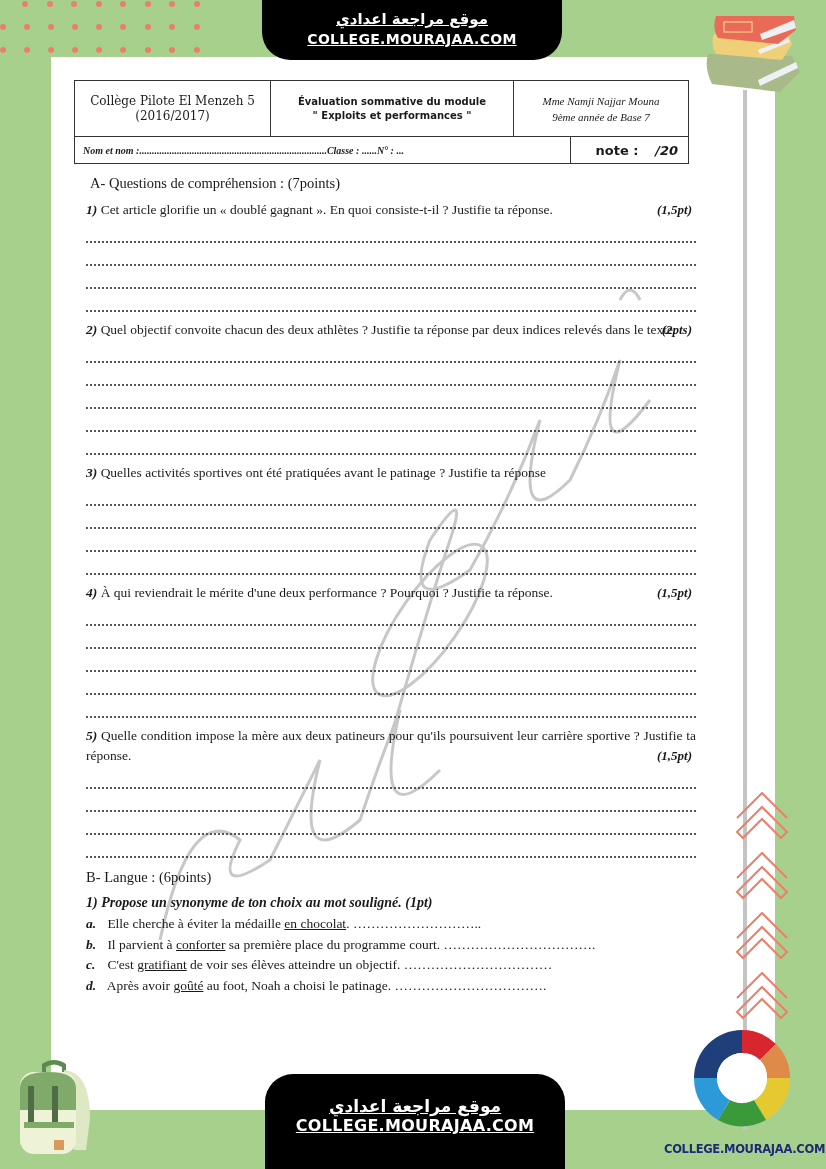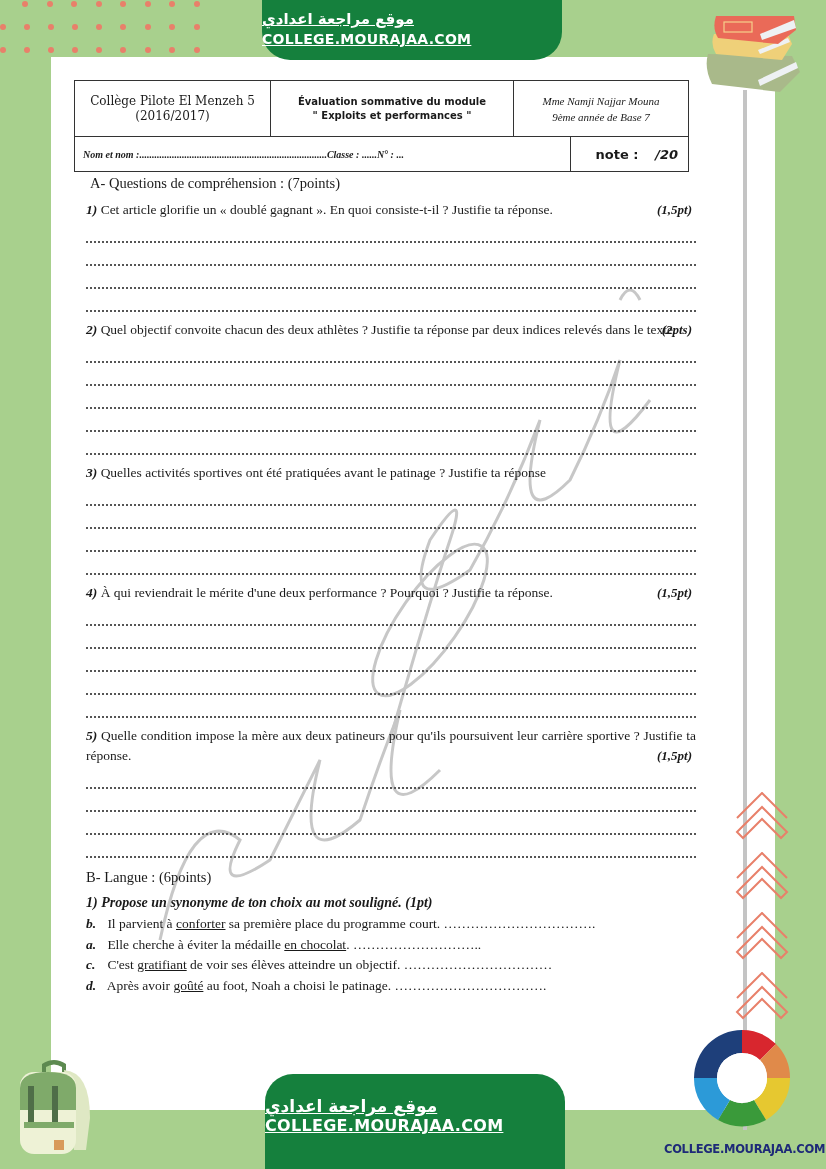--- a/index.html
+++ b/index.html
@@ -5,21 +5,21 @@
   *{box-sizing:border-box;margin:0;padding:0}
   html,body{width:826px;height:1169px;overflow:hidden;background:#fff}
   body{position:relative;font-family:"Liberation Serif","DejaVu Serif",serif;color:#1a1a1a}
   .green{background:#a8d08d}
   #band-top{position:absolute;left:0;top:0;width:826px;height:57px}
   #band-left{position:absolute;left:0;top:0;width:51px;height:1169px}
   #band-right{position:absolute;left:775px;top:0;width:51px;height:1169px}
   #band-bottom{position:absolute;left:0;top:1110px;width:826px;height:59px}
   .dots{position:absolute;left:0;width:200px;height:6px}
   .dot{position:absolute;width:6px;height:6px;border-radius:50%;background:#e8806a}
-  .tab{position:absolute;background:#15803d;color:#fff;text-align:left;font-family:"DejaVu Sans",sans-serif;font-weight:bold}
+  .tab{position:absolute;background:#000000;color:#fff;text-align:center;font-family:"DejaVu Sans",sans-serif;font-weight:bold}
   #tab-top{left:262px;top:0;width:300px;height:60px;border-radius:0 0 28px 28px}
   #tab-bottom{left:265px;top:1074px;width:300px;height:95px;border-radius:28px 28px 0 0}
   .tab .ar{display:block;font-size:15px;text-decoration:underline;line-height:20px}
   .tab .url{display:block;font-size:14px;text-decoration:underline;letter-spacing:0.3px;line-height:20px}
   #tab-top .ar{padding-top:9px}
   #tab-bottom .ar{padding-top:22px;font-size:17px}
   #tab-bottom .url{font-size:16px}
   #grey-rule{position:absolute;left:743px;top:90px;width:4px;height:1040px;background:#c4c4c4}
   #header-table{position:absolute;left:74px;top:80px;width:615px;height:84px;border:1.5px solid #333;border-collapse:collapse}
   #header-table td{border:1px solid #333;text-align:center;vertical-align:middle}
@@ -135,21 +135,21 @@
     </td>
     <td style="width:243px">
       <div class="title-cell">Évaluation sommative du module</div>
       <div class="title-cell">" Exploits et performances "</div>
     </td>
     <td colspan="2">
       <div class="teacher">Mme Namji Najjar Mouna</div>
       <div class="teacher">9ème année de Base 7</div>
     </td>
   </tr>
-  <tr style="height:35px">
+  <tr style="height:27px">
     <td colspan="3" class="name-row">Nom et nom :...........................................................................Classe : ......N° : ...</td>
     <td class="note-cell" style="width:118px">
       <span>note :</span>
       <span class="score">/20</span>
     </td>
   </tr>
 </tbody>
   </table>
 
 <svg id="watermark" viewBox="0 0 520 720">
@@ -201,22 +201,22 @@
   <div>
     <div class="q"><b>5)</b> <span>Quelle condition impose la mère  aux deux patineurs pour qu'ils poursuivent leur carrière sportive ? Justifie ta réponse.</span><span class="pts" style="bottom:0">(1,5pt)</span></div>
     <div class="dotline"></div>
     <div class="dotline"></div>
     <div class="dotline"></div>
     <div class="dotline" style="margin-bottom:4px"></div>
   </div>
 
   <div class="sub-title" style="height:30px;line-height:30px;padding-left:0">B- Langue : (6points)</div>
   <div class="lang-head">1) Propose un synonyme de ton choix au mot souligné. (1pt)</div>
+  <div class="lang-item"><b>a.</b> <span>Elle cherche à éviter la médaille </span><span class="u">en chocolat</span><span>. ………………………..</span></div>
   <div class="lang-item"><b>b.</b> <span>Il parvient à </span><span class="u">conforter</span><span> sa première place du programme court. …………………………….</span></div>
-  <div class="lang-item"><b>a.</b> <span>Elle cherche à éviter la médaille </span><span class="u">en chocolat</span><span>. ………………………..</span></div>
   <div class="lang-item"><b>c.</b> <span>C'est </span><span class="u">gratifiant</span><span> de voir ses élèves atteindre un objectif. ……………………………</span></div>
   <div class="lang-item"><b>d.</b> <span>Après avoir </span><span class="u">goûté</span><span> au foot, Noah a choisi le patinage. …………………………….</span></div>
 </div>
 
 <svg id="backpack" width="80" height="100" viewBox="0 0 80 100">
   <path d="M28 6 Q40 -2 52 6 L52 14 L48 14 L48 9 Q40 4 32 9 L32 14 L28 14 Z" fill="#5d8a50"></path>
   <path d="M50 12 Q76 14 76 60 L72 92 L60 92 Z" fill="#dfe8c4"></path>
   <rect x="6" y="14" width="56" height="82" rx="14" fill="#eef2d6"></rect>
   <path d="M6 30 Q6 14 34 14 Q62 14 62 30 L62 52 L6 52 Z" fill="#7faa6a"></path>
   <rect x="14" y="28" width="6" height="42" fill="#4f6e48"></rect>

